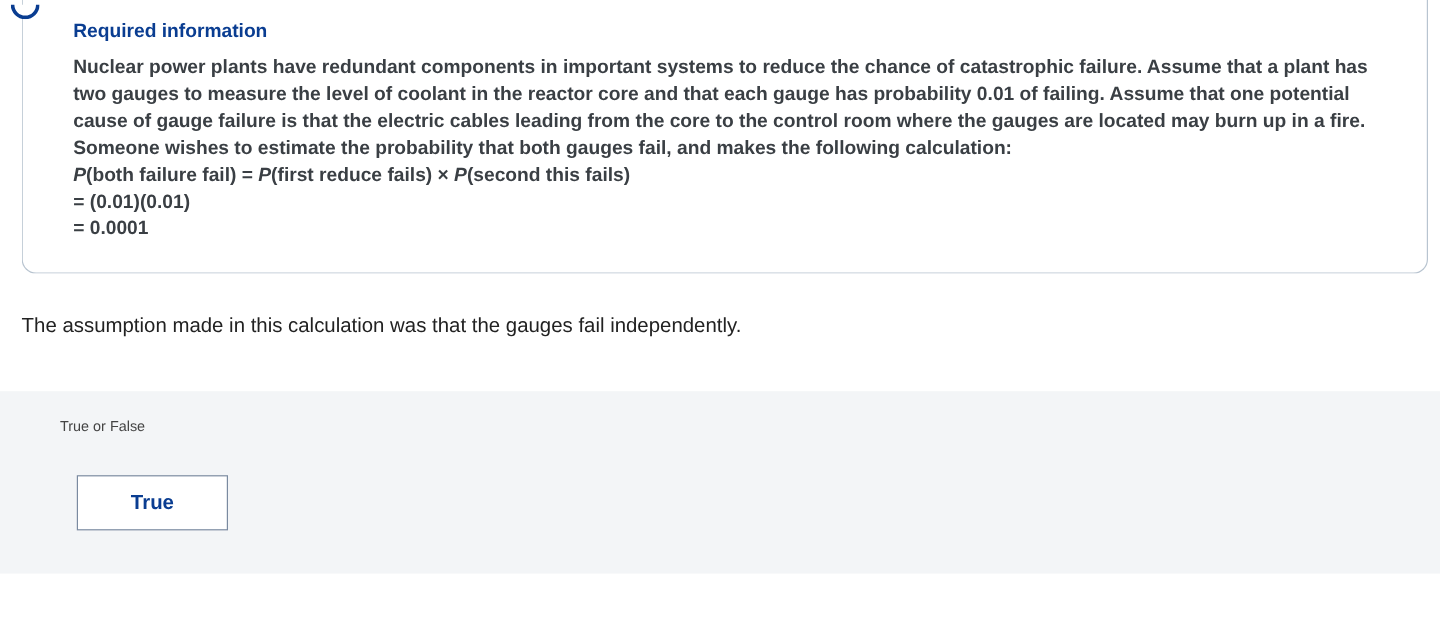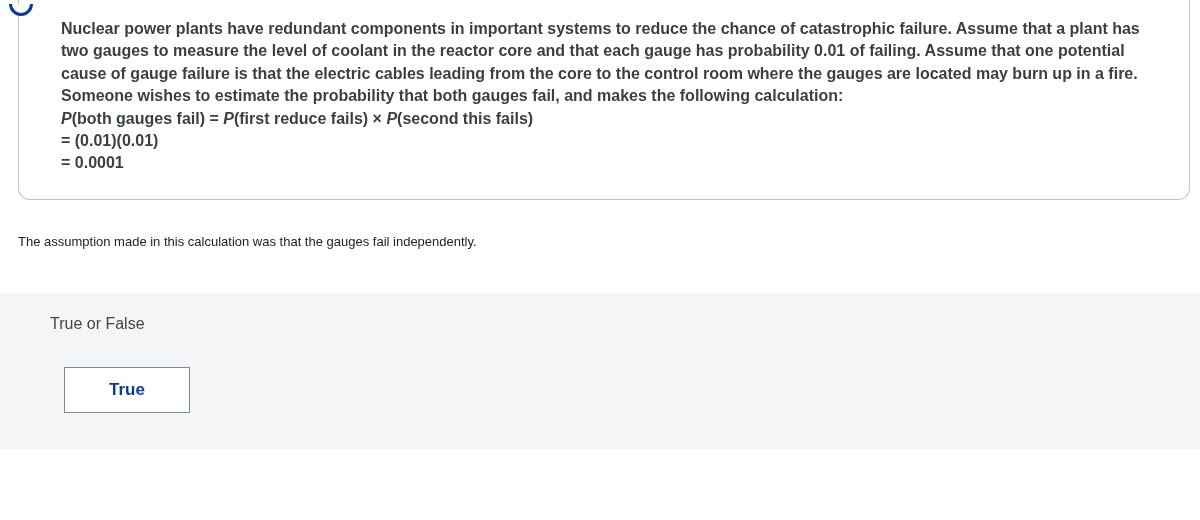--- a/index.html
+++ b/index.html
@@ -44,32 +44,32 @@
       color: #3a3f44;
       font-size: 16px;
       line-height: 1.4;
       font-weight: bold;
     }
     .info-body .ital {
       font-style: italic;
     }
     .statement {
       color: #222;
-      font-size: 13px;
+      font-size: 17px;
       margin: 34px 16px 0 10px;
       padding: 0 8px;
     }
     .answer-area {
       background: #f3f5f7;
       margin-top: 44px;
       padding: 22px 50px 36px 50px;
     }
     .answer-label {
       color: #444;
-      font-size: 16px;
+      font-size: 12px;
       margin-bottom: 34px;
     }
     .btn-row {
       display: flex;
       gap: 36px;
       padding-left: 14px;
     }
     .tf-btn {
       background: #ffffff;
       border: 1px solid #7a8aa0;
@@ -80,23 +80,24 @@
       width: 126px;
       text-align: center;
       cursor: pointer;
       font-family: inherit;
     }
   </style>
 </head>
 <body>
 
 <div class="info-box">
+  <div class="info-title">Required information</div>
   <div class="info-body">
     <span>Nuclear power plants have redundant components in important systems to reduce the chance of catastrophic failure. Assume that a plant has two gauges to measure the level of coolant in the reactor core and that each gauge has probability 0.01 of failing. Assume that one potential cause of gauge failure is that the electric cables leading from the core to the control room where the gauges are located may burn up in a fire. Someone wishes to estimate the probability that both gauges fail, and makes the following calculation:</span><br>
-    <span class="ital">P</span><span>(both gauges fail) = </span><span class="ital">P</span><span>(first reduce fails) × </span><span class="ital">P</span><span>(second this fails)</span><br>
+    <span class="ital">P</span><span>(both failure fail) = </span><span class="ital">P</span><span>(first reduce fails) × </span><span class="ital">P</span><span>(second this fails)</span><br>
     <span>= (0.01)(0.01)</span><br>
     <span>= 0.0001</span>
   </div>
 </div>
 
 <div class="statement">The assumption made in this calculation was that the gauges fail independently.</div>
 
 <div class="answer-area">
   <div class="answer-label">True or False</div>
   <div class="btn-row">

